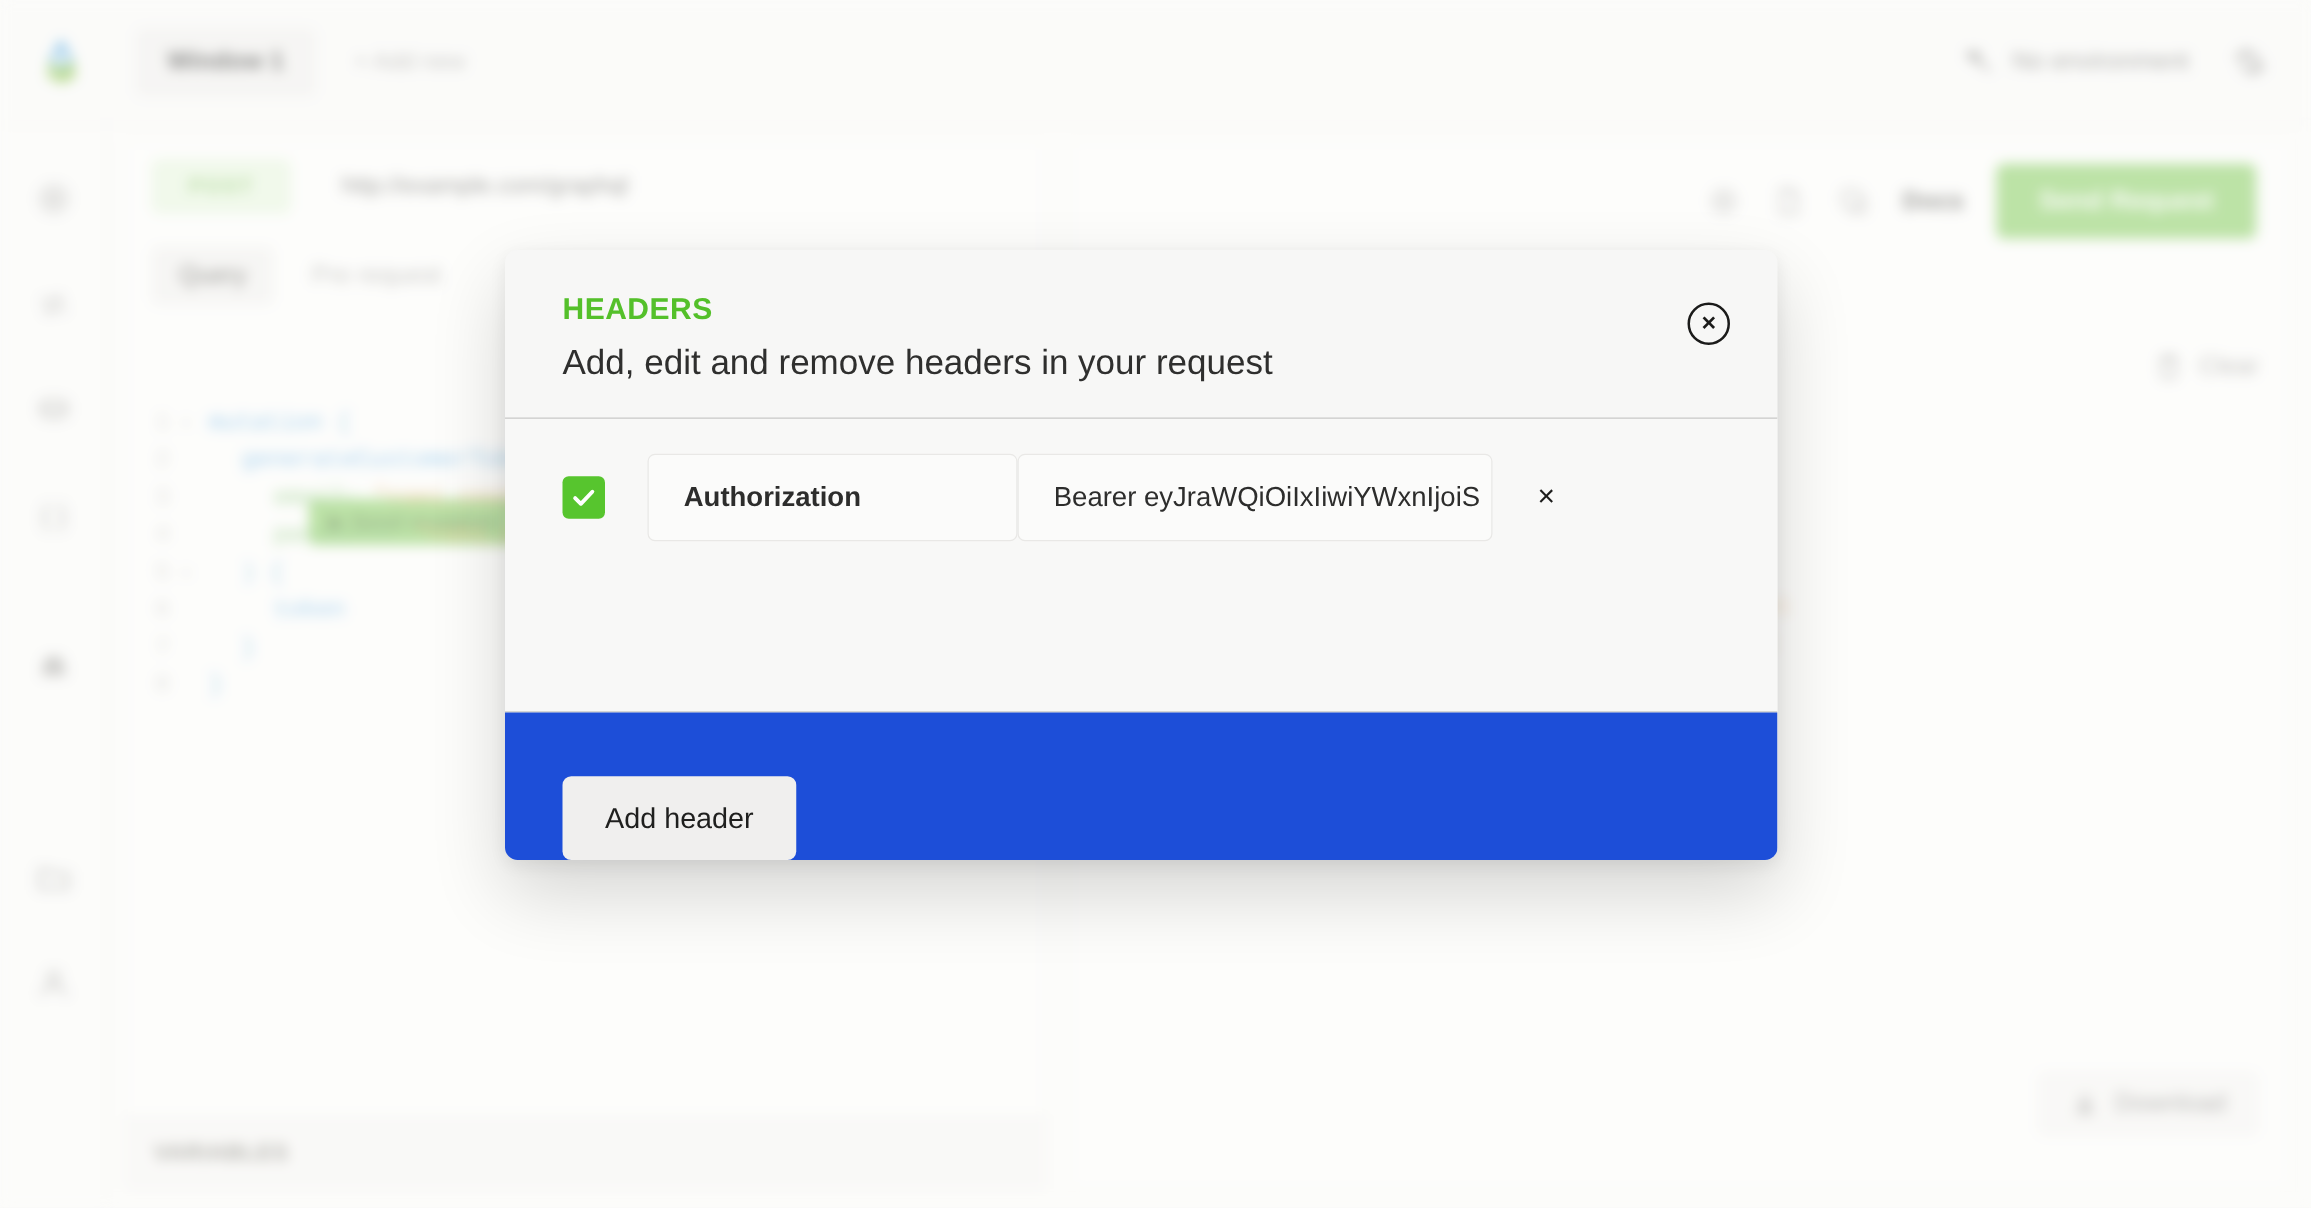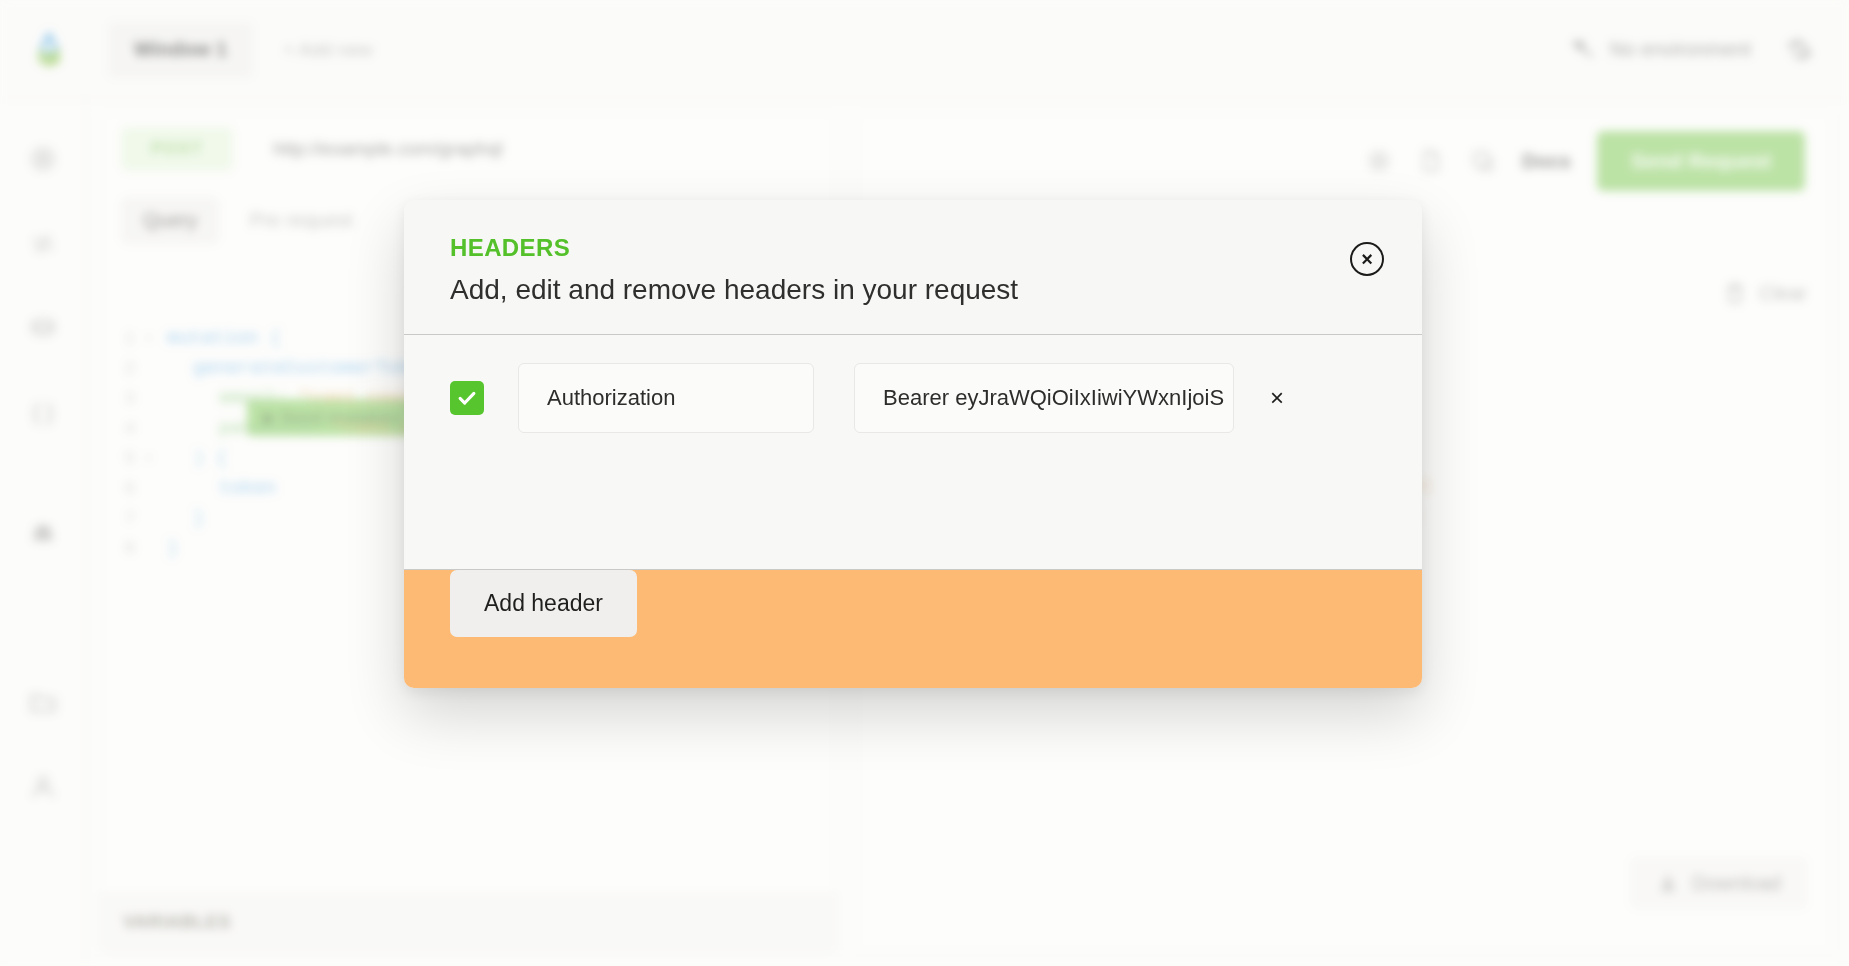--- a/index.html
+++ b/index.html
@@ -174,30 +174,30 @@
     display: flex; align-items: center; justify-content: center;
     cursor: pointer; flex: none;
   }
   .cbox svg { width: 22px; height: 22px; color: #fff; }
   .fld-key, .fld-val {
     background: #fbfbfa; border: 1px solid #e9e8e6; border-radius: 6px;
     height: 70px; display: flex; align-items: center;
     padding: 0 28px; font-size: 22px; color: #2d2d2c;
     overflow: hidden; white-space: nowrap;
   }
-  .fld-key { width: 296px; margin-left: 34px; }
-  .fld-val { width: 380px; margin-left: 40px; }
+  .fld-key { width: 296px; margin-left: 34px; font-weight: bold; }
+  .fld-val { width: 380px; }
   .rm {
     margin-left: 36px; font-size: 24px; color: #1d1d1c;
     cursor: pointer; background: none; border: none;
     font-family: "Liberation Sans", sans-serif;
   }
   .m-foot {
-    height: 118px; display: flex; align-items: flex-start;
-    padding: 0 46px; background: #fdba74;
+    height: 118px; display: flex; align-items: flex-end;
+    padding: 0 46px; background: #1d4ed8;
   }
   .addbtn {
     background: #f0efee; color: #1f1f1e; border: none;
     font-size: 23px; padding: 20px 34px; border-radius: 7px; cursor: pointer;
     font-family: "Liberation Sans", sans-serif;
   }
   .donebtn {
     margin-left: auto;
     background: #6fcc49; color: #14340a; border: none;
     font-size: 23px; padding: 20px 40px; border-radius: 7px; cursor: pointer;

